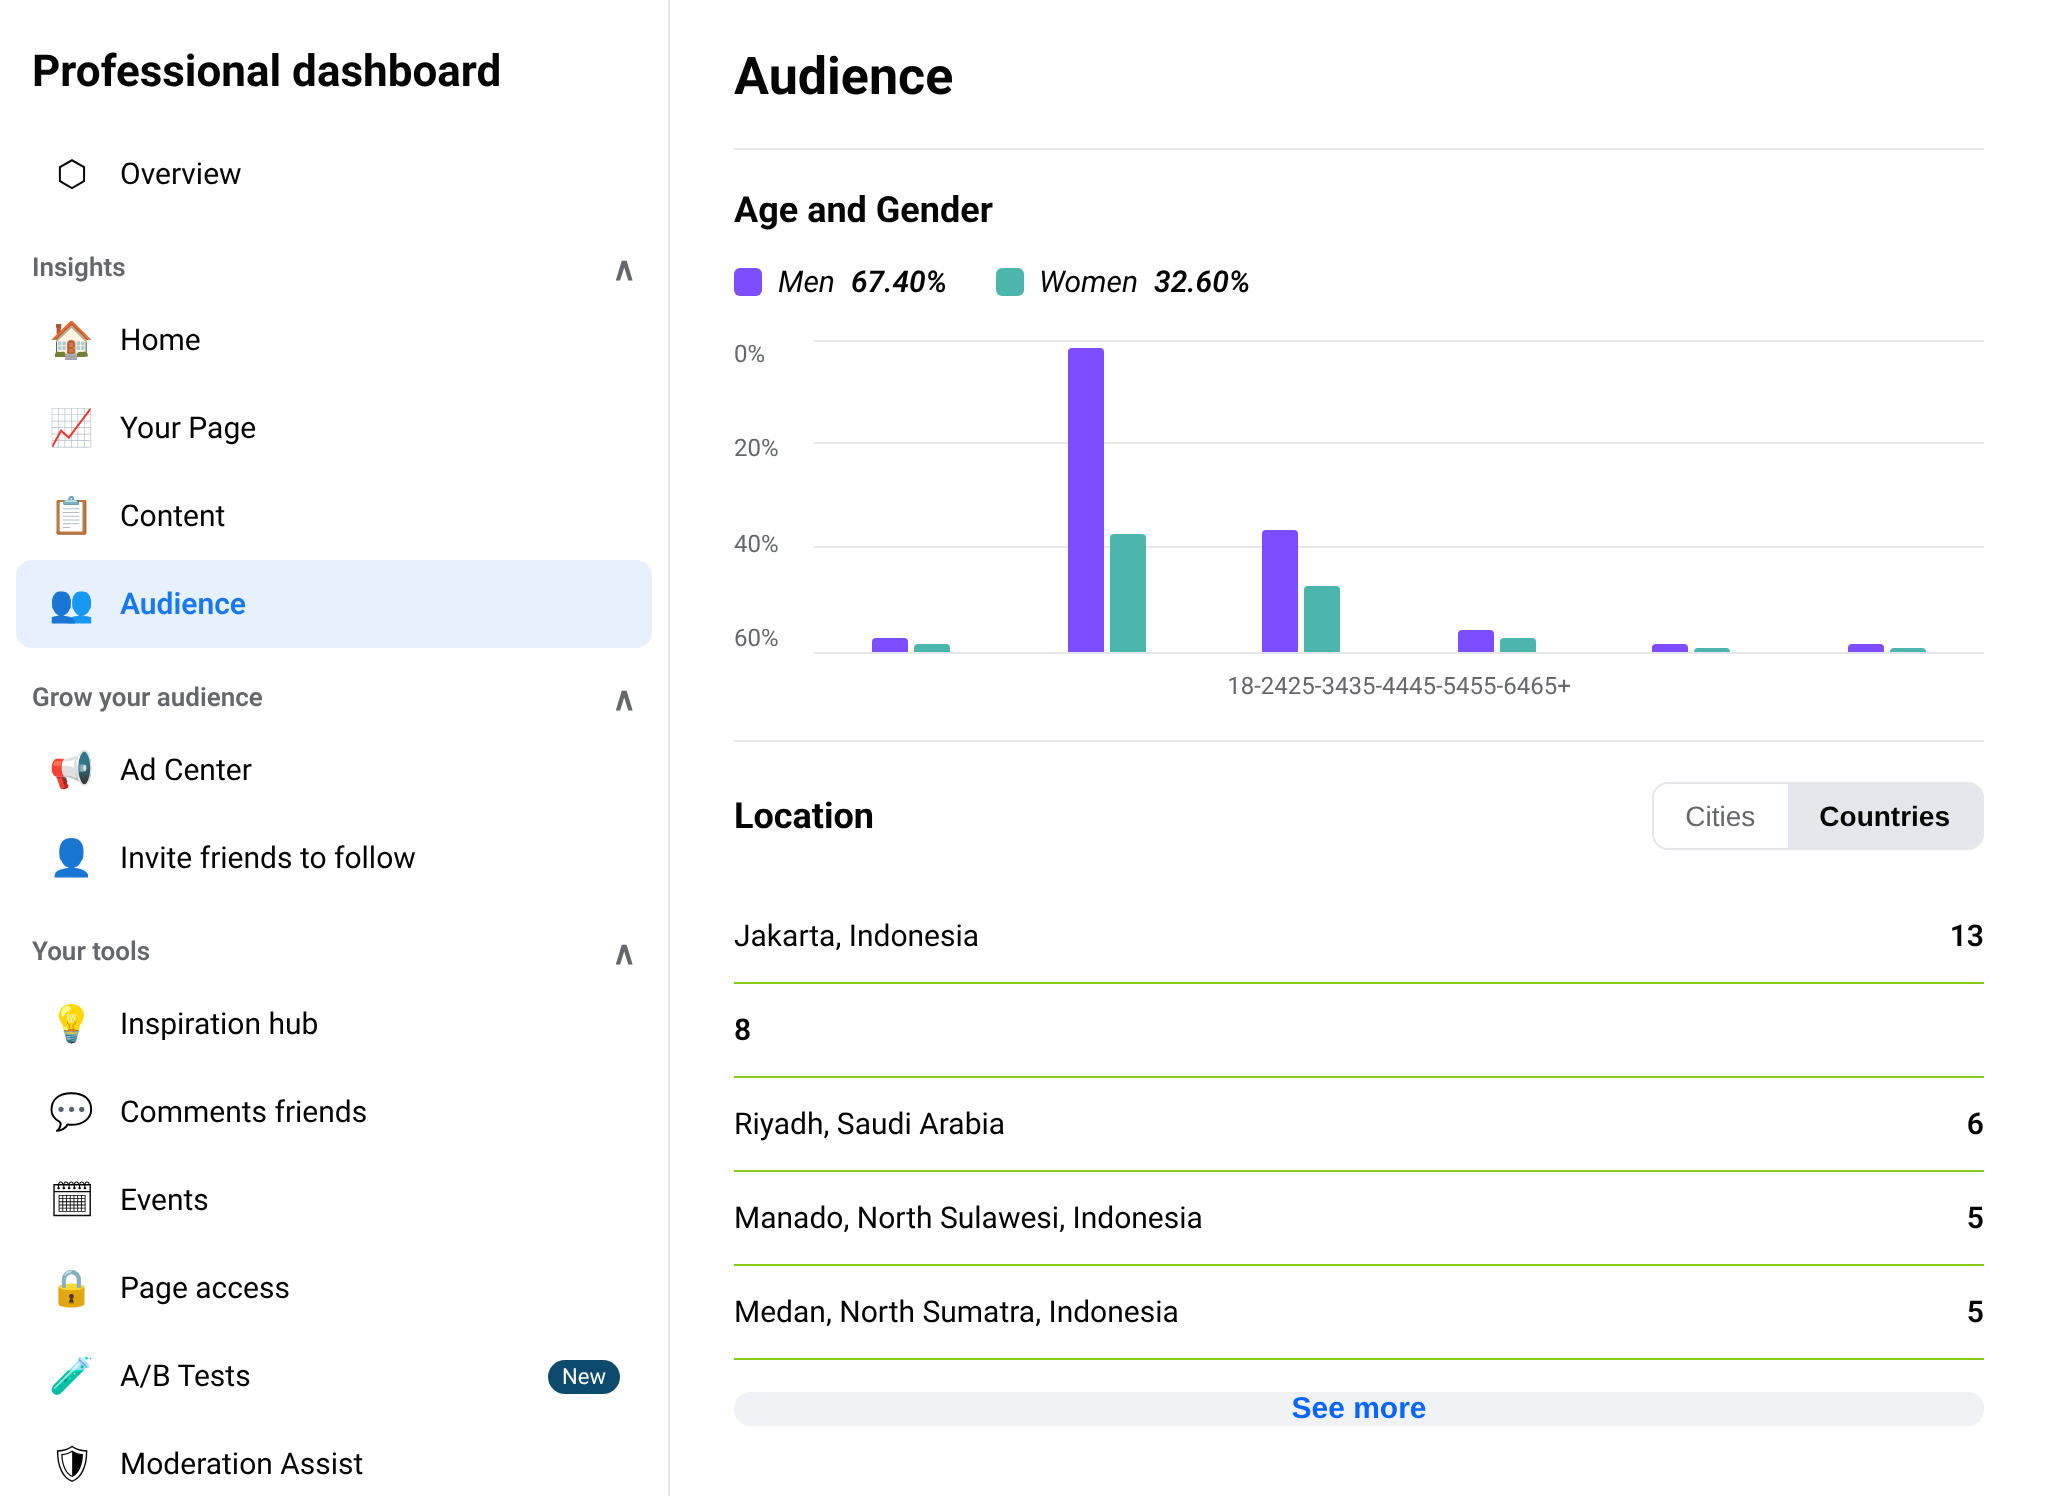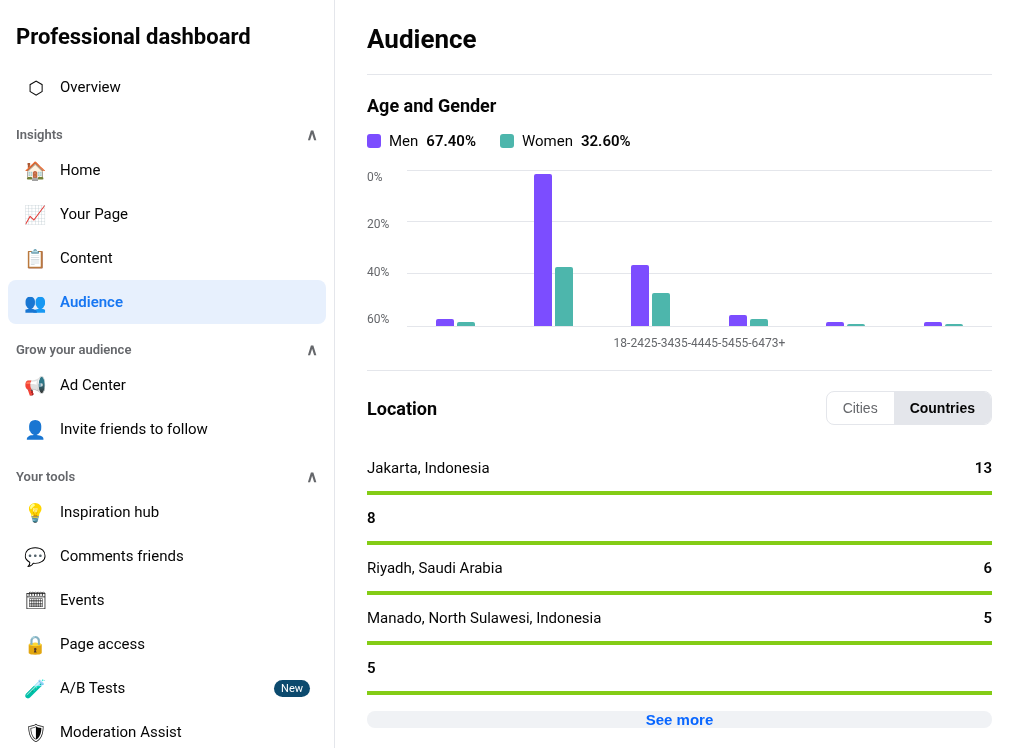--- a/index.html
+++ b/index.html
@@ -90,20 +90,21 @@
     .legend {
       display: flex;
       gap: 24px;
       margin-bottom: 20px;
       font-size: 15px;
     }
     .legend-item {
       display: flex;
       align-items: center;
       gap: 8px;
+      font-style: italic;
     }
     .legend-dot {
       width: 14px;
       height: 14px;
       border-radius: 3px;
     }
     .legend-dot.men { background: #7c4dff; }
     .legend-dot.women { background: #4db6ac; }
     .legend-label { color: #050505; }
     .legend-pct { font-weight: 600; color: #050505; }
@@ -210,21 +211,21 @@
     .tab-btn.active {
       background: #e4e6eb;
       color: #050505;
       font-weight: 600;
     }
     .location-row {
       display: flex;
       align-items: center;
       justify-content: space-between;
       padding: 14px 0;
-      border-bottom: 4px solid #84cc16;
+      border-bottom: 1px solid #84cc16;
       font-size: 15px;
       color: #050505;
     }
     .location-count { font-weight: 600; color: #050505; }
     .see-more-btn {
       width: 100%;
       text-align: center;
       background: #f0f2f5;
       border: none;
       border-radius: 8px;
@@ -370,21 +371,21 @@
                 <div class="bar men" style="height: 4px;"></div>
                 <div class="bar women" style="height: 2px;"></div>
               </div>
             </div>
           <div class="x-labels" id="x-labels">
               <span class="x-label">18-24</span>
               <span class="x-label">25-34</span>
               <span class="x-label">35-44</span>
               <span class="x-label">45-54</span>
               <span class="x-label">55-64</span>
-              <span class="x-label">73+</span>
+              <span class="x-label">65+</span>
             </div>
         </div>
       </div>
     </div>
 
     <hr class="section-divider">
 
     <div>
       <div class="location-header">
         <h2 class="location-title">Location</h2>
@@ -404,20 +405,21 @@
           </div>
           <div class="location-row">
             <span>Riyadh, Saudi Arabia</span>
             <span class="location-count">6</span>
           </div>
           <div class="location-row">
             <span>Manado, North Sulawesi, Indonesia</span>
             <span class="location-count">5</span>
           </div>
           <div class="location-row">
+            <span>Medan, North Sumatra, Indonesia</span>
             <span class="location-count">5</span>
           </div>
         </div>
 
       <button class="see-more-btn">See more</button>
     </div>
   </div>
 </div>
 
 </body></html>

